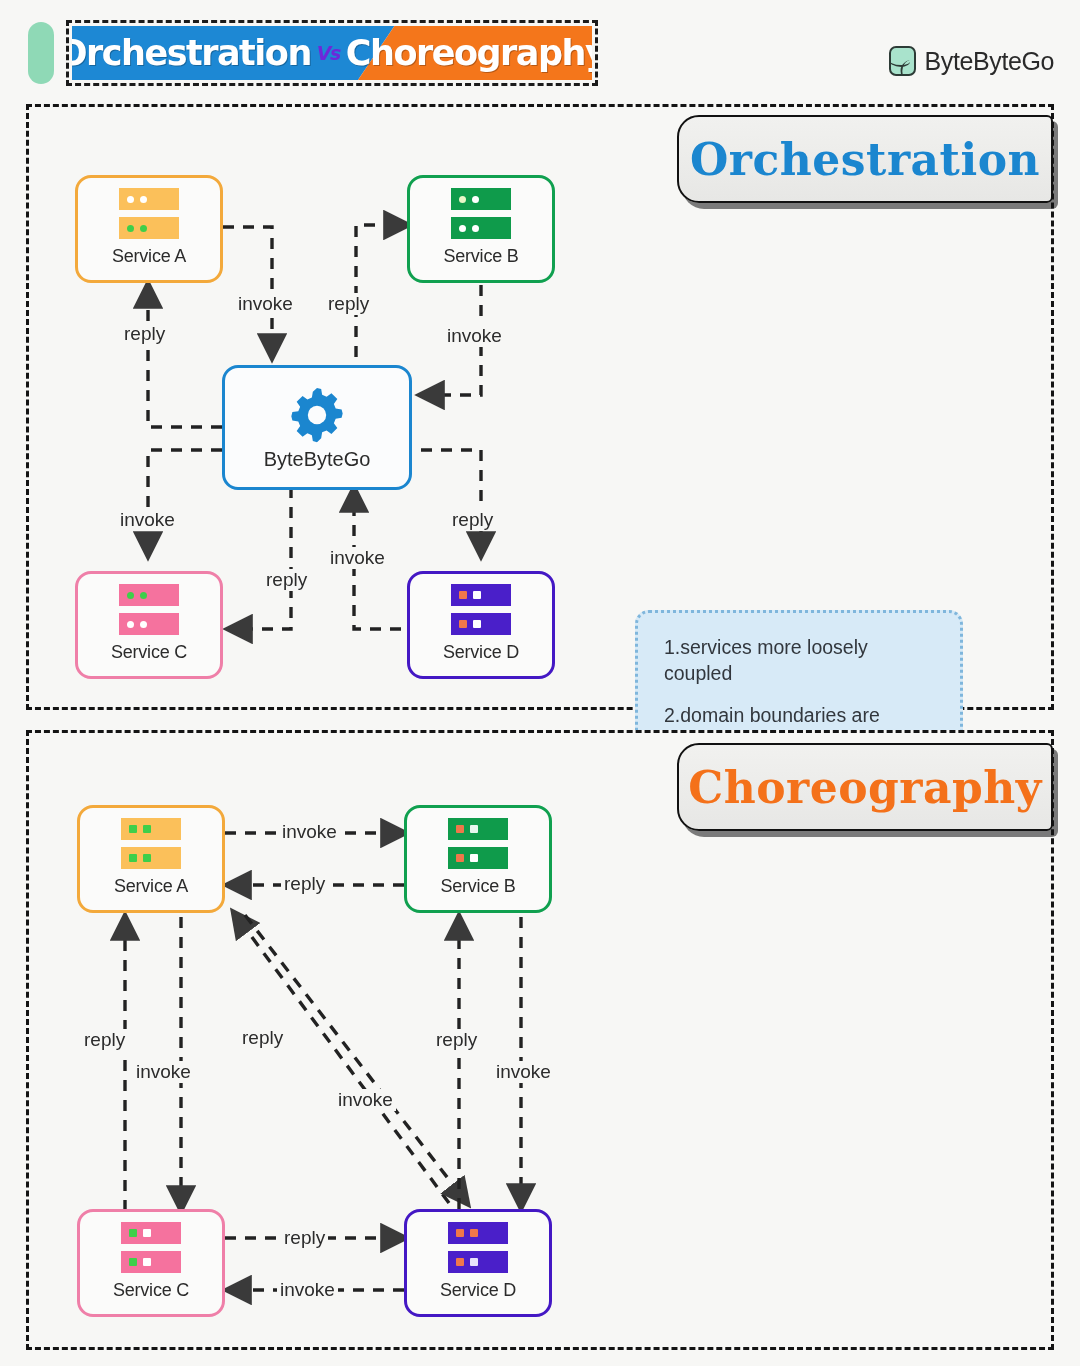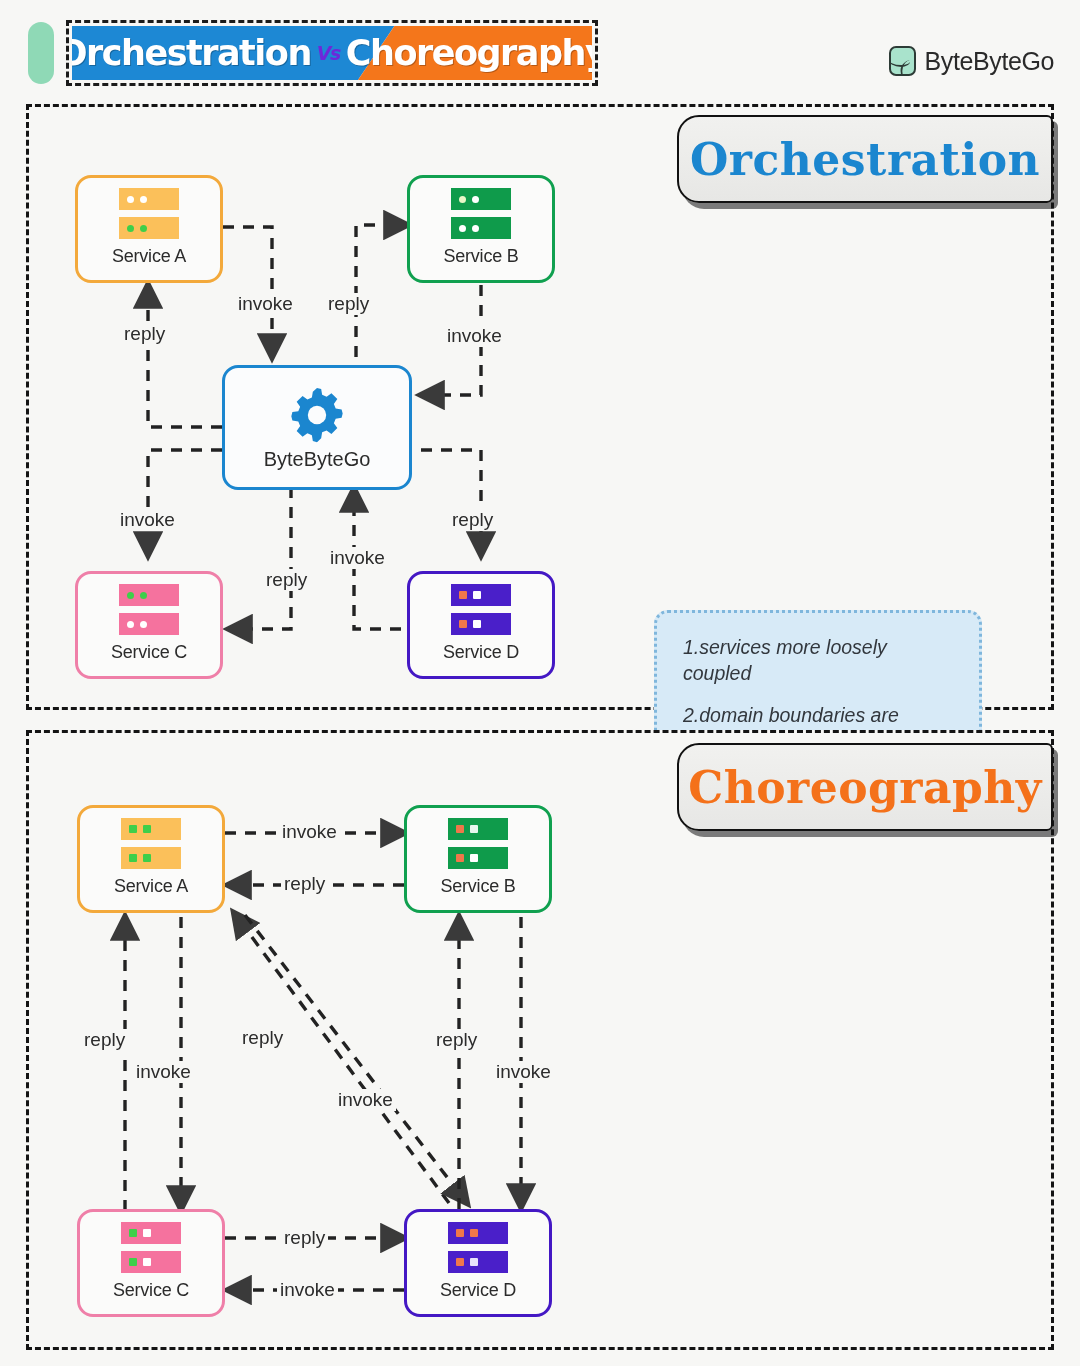--- a/index.html
+++ b/index.html
@@ -96,21 +96,21 @@
     border: 3px solid #1b86cf; background: #fbfcfd;
     display: flex; flex-direction: column; align-items: center; justify-content: center;
   }
   .orch-label { font-size: 20px; color: #2b2b2b; margin-top: 2px; }
 
   
   .notes {
     position: absolute; background: #d7eaf7; border: 3px dotted #7fb6dc;
     border-radius: 14px; padding: 22px 26px;
   }
-  #notes-orch { left: 625px; top: 503px; width: 328px; font-style: italic; }
+  #notes-orch { left: 606px; top: 503px; width: 328px; }
   .note-item { font-size: 19.5px; line-height: 1.31; color: #32373d; margin-bottom: 17px; }
   .note-item:last-child { margin-bottom: 0; }
   .note-item .nbody { display: inline; }
 
   
   .elabel {
     position: absolute; font-size: 19px; color: #2c2c2c;
     background: #f7f7f5; padding: 0 3px; white-space: nowrap;
   }
 

